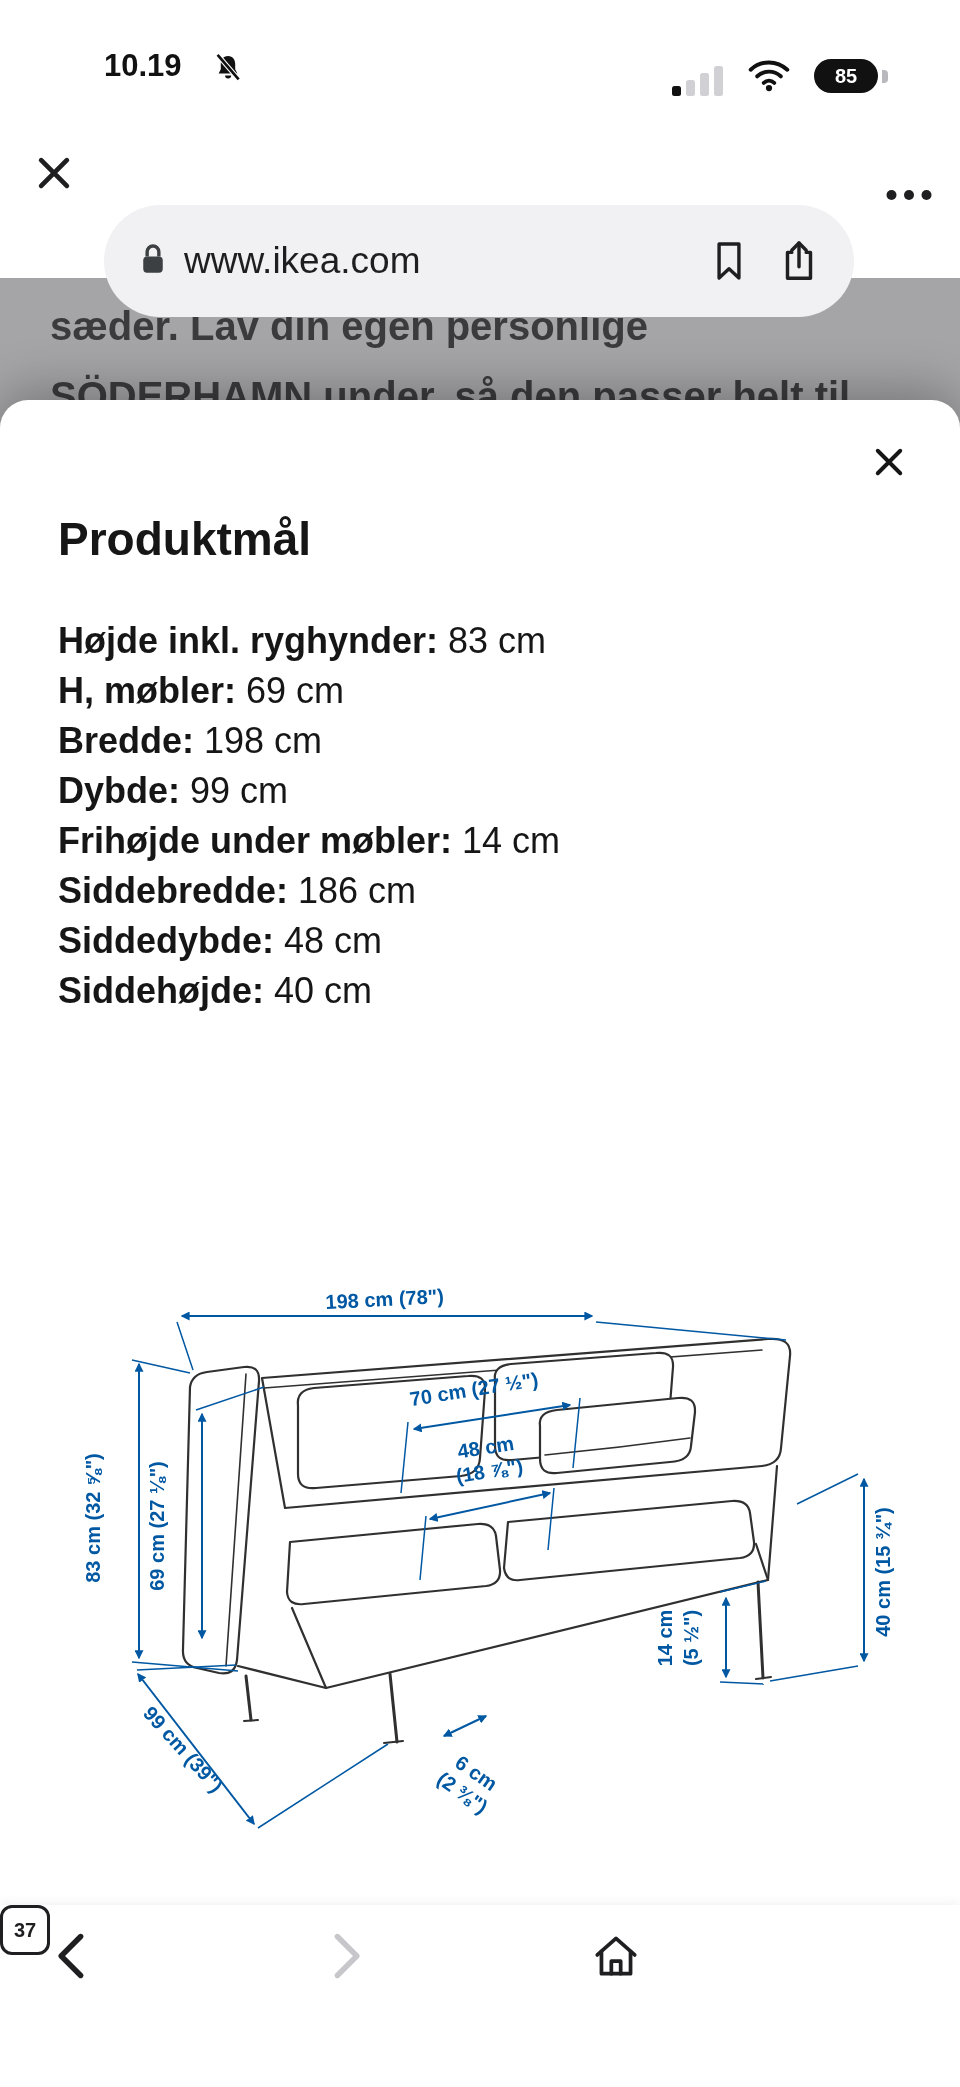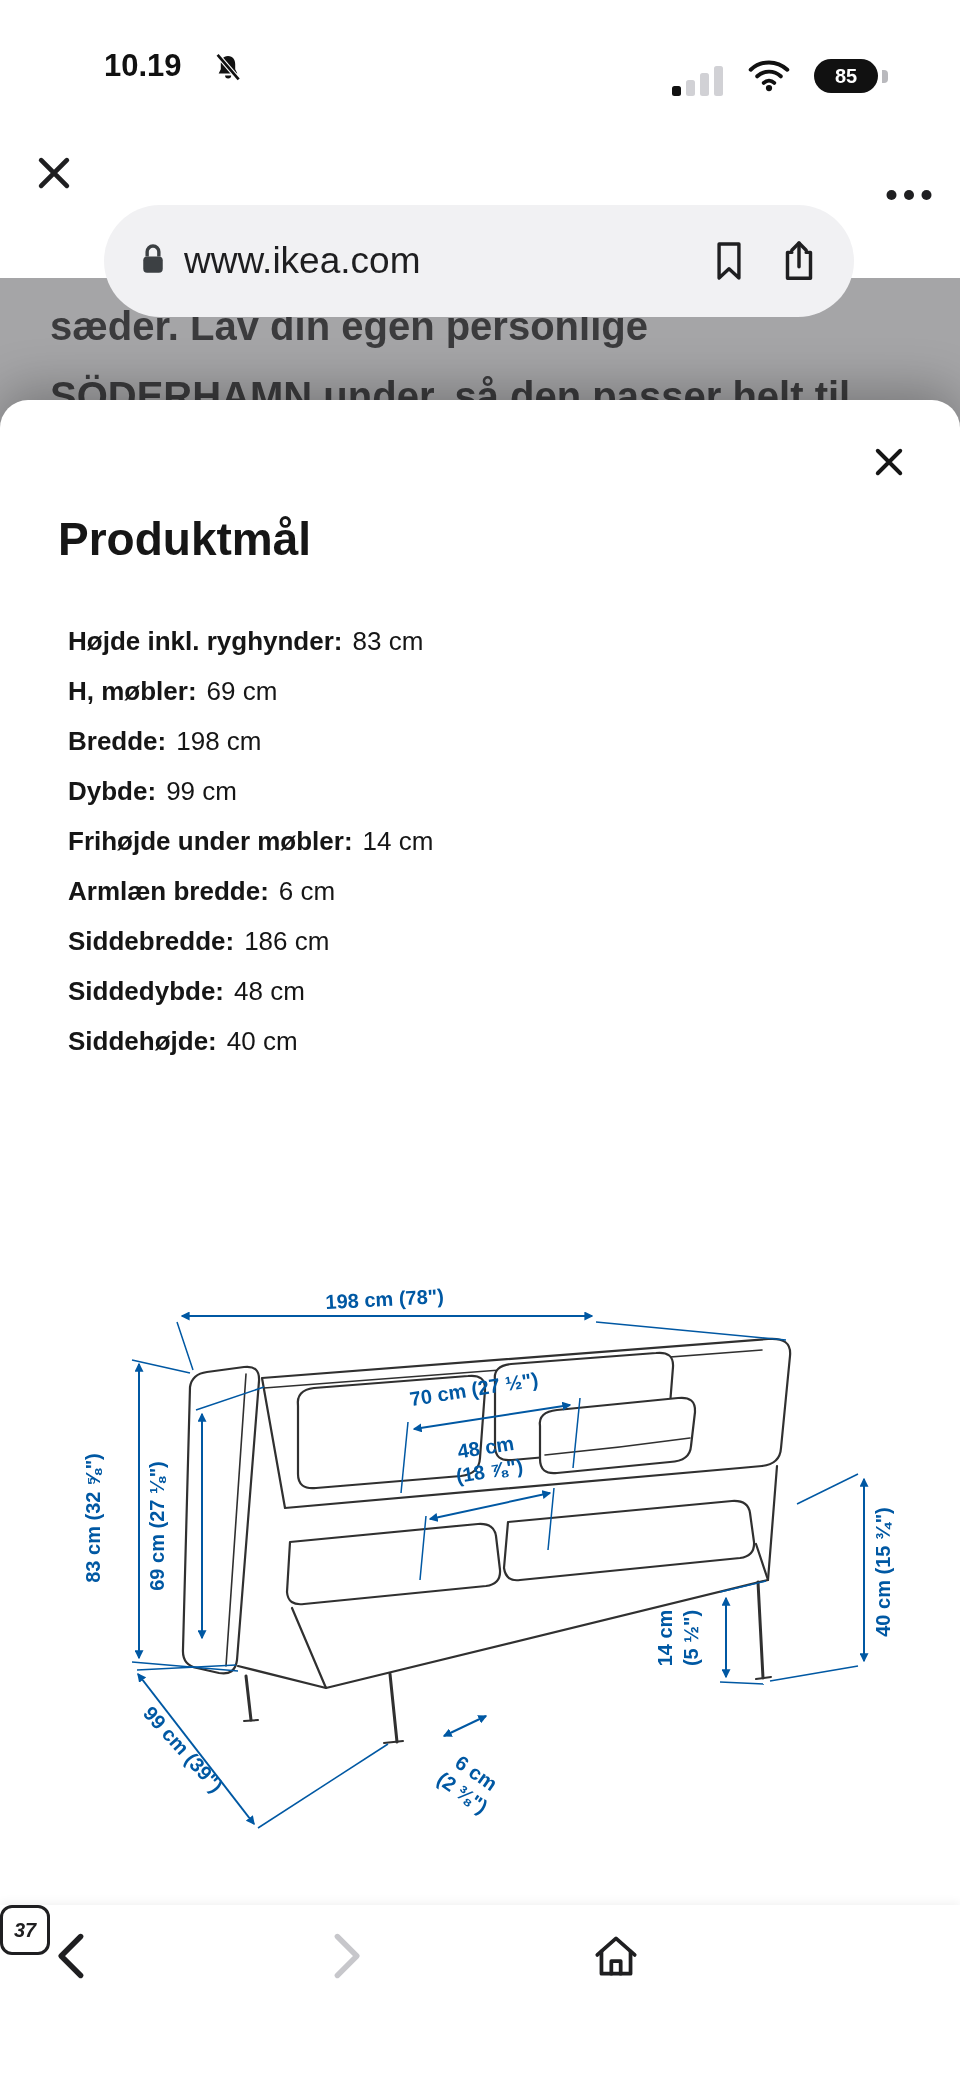--- a/index.html
+++ b/index.html
@@ -35,33 +35,33 @@
   .dim-line{position:absolute;left:50px;font-size:40px;color:#3b3b3d;white-space:nowrap;font-weight:bold;}
   .dim-line1{top:26px;}
   .dim-line2{top:96px;}
 
   
   .modal{position:absolute;top:400px;left:0;width:960px;height:1671px;background:#fff;
          border-radius:28px 28px 0 0;box-shadow:0 -10px 50px rgba(0,0,0,0.28);z-index:5;}
   .modal-close{position:absolute;left:860px;top:34px;width:58px;height:58px;background:none;border:none;padding:0;cursor:pointer;}
   .modal-title{position:absolute;left:58px;top:112px;font-size:46px;font-weight:700;color:#161616;margin:0;}
   .dim-list{position:absolute;left:58px;top:216px;}
-  .dim-row{line-height:50px;font-size:26px;color:#161616;white-space:nowrap;margin-left:10px;}
+  .dim-row{line-height:50px;font-size:36px;color:#161616;white-space:nowrap;}
   .dim-label{font-weight:700;margin-right:10px;}
   .diagram{position:absolute;left:40px;top:880px;width:880px;height:620px;}
 
   
   .bottom-nav{position:absolute;top:1905px;left:0;width:960px;height:182px;background:#fff;z-index:10;
               box-shadow:0 -2px 10px rgba(0,0,0,0.06);}
   .nav-btn{position:absolute;top:24px;width:56px;height:56px;background:none;border:none;padding:0;cursor:pointer;}
   .nav-back{left:44px;}
   .nav-forward{left:318px;}
   .nav-home{left:588px;}
   .nav-tabs{left:866px;top:26px;width:50px;height:50px;border:3.5px solid #1f1f21;border-radius:12px;
-            background:none;font-size:20px;font-weight:700;color:#1f1f21;text-align:center;line-height:44px;padding:0;cursor:pointer;font-style:italic;}
+            background:none;font-size:20px;font-weight:700;color:#1f1f21;text-align:center;line-height:44px;padding:0;cursor:pointer;}
 </style>
 </head>
 <body>
 
 <header class="status-bar">
   <span class="status-time">10.19</span>
   <span class="bell-icon">
     <svg viewBox="0 0 24 24" width="32" height="32">
       <path d="M12 3 C8.2 3 6.6 6 6.6 9 L6.6 13 L5 16.2 L19 16.2 L17.4 13 L17.4 9 C17.4 6 15.8 3 12 3 Z" fill="#111"></path>
       <path d="M9.8 17.6 a2.3 2.3 0 0 0 4.6 0 Z" fill="#111"></path>
@@ -150,23 +150,20 @@
       <span class="dim-label">H, møbler:</span><span class="dim-value">69 cm</span>
     </div>
     <div class="dim-row">
       <span class="dim-label">Bredde:</span><span class="dim-value">198 cm</span>
     </div>
     <div class="dim-row">
       <span class="dim-label">Dybde:</span><span class="dim-value">99 cm</span>
     </div>
     <div class="dim-row">
       <span class="dim-label">Frihøjde under møbler:</span><span class="dim-value">14 cm</span>
-    </div>
-    <div class="dim-row">
-      <span class="dim-label">Armlæn bredde:</span><span class="dim-value">6 cm</span>
     </div>
     <div class="dim-row">
       <span class="dim-label">Siddebredde:</span><span class="dim-value">186 cm</span>
     </div>
     <div class="dim-row">
       <span class="dim-label">Siddedybde:</span><span class="dim-value">48 cm</span>
     </div>
     <div class="dim-row">
       <span class="dim-label">Siddehøjde:</span><span class="dim-value">40 cm</span>
     </div>

